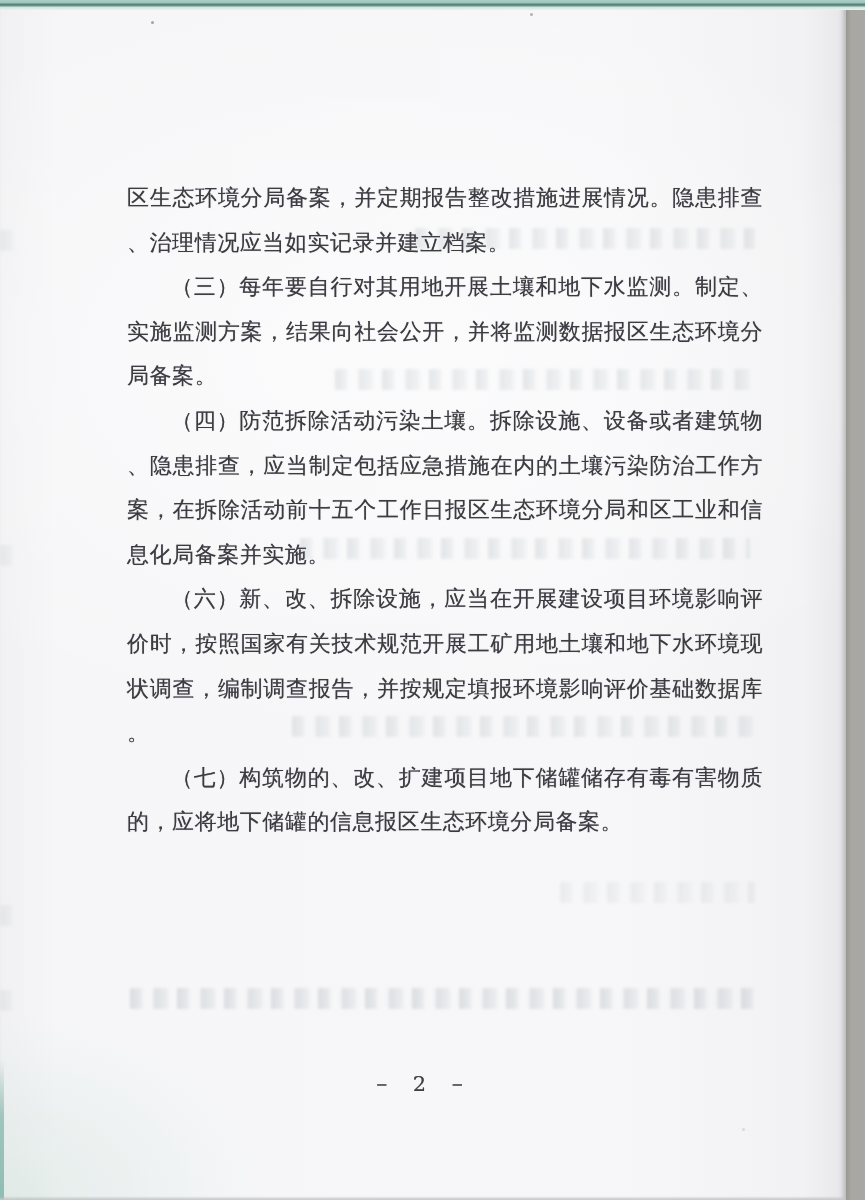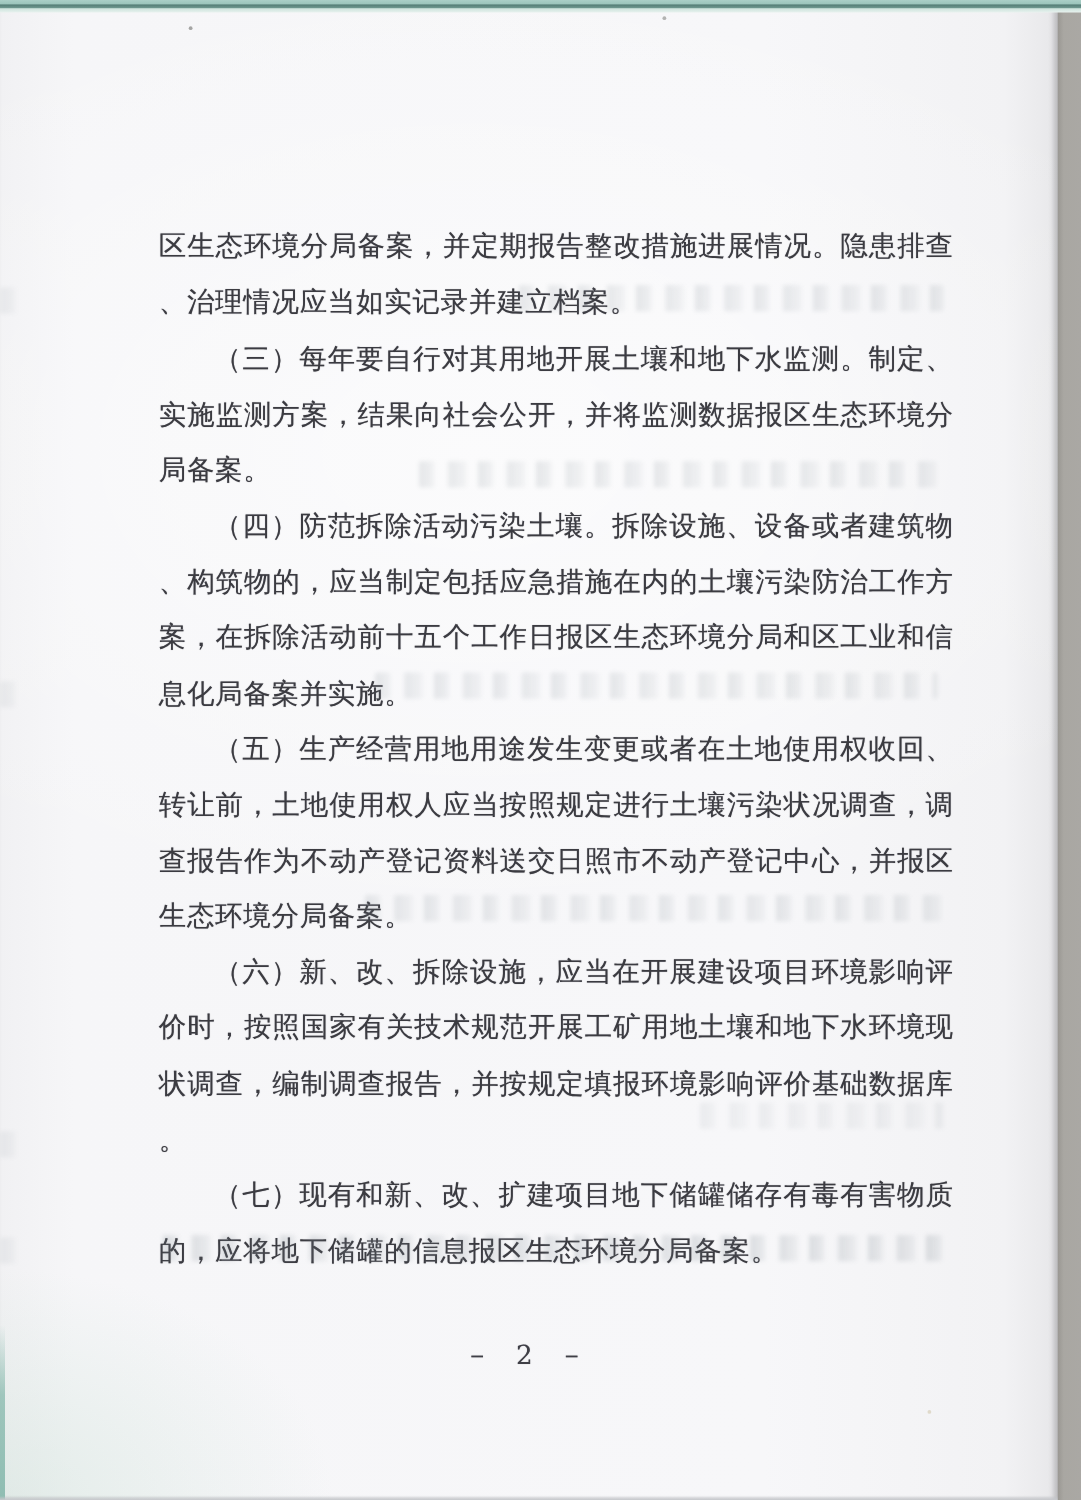--- a/index.html
+++ b/index.html
@@ -115,24 +115,23 @@
 
 <div class="scan">
 
   <div class="scanner-bed"></div>
 
   <div class="paper">
 
     <div class="body-text">
       <p>区生态环境分局备案，并定期报告整改措施进展情况。隐患排查、治理情况应当如实记录并建立档案。</p>
       <p class="indent">（三）每年要自行对其用地开展土壤和地下水监测。制定、实施监测方案，结果向社会公开，并将监测数据报区生态环境分局备案。</p>
-      <p class="indent">（四）防范拆除活动污染土壤。拆除设施、设备或者建筑物、构筑物的，应当制定包括应急措施在内的土壤污染防治工作方案，在拆除活动前十五个工作日报区生态环境分局和区工业和信息化局备案并实施。</p>
-      <p class="indent">（五）生产经营用地用途发生变更或者在土地使用权收回、转让前，土地使用权人应当按照规定进行土壤污染状况调查，调查报告作为不动产登记资料送交日照市不动产登记中心，并报区生态环境分局备案。</p>
+      <p class="indent">（四）防范拆除活动污染土壤。拆除设施、设备或者建筑物、隐患排查，应当制定包括应急措施在内的土壤污染防治工作方案，在拆除活动前十五个工作日报区生态环境分局和区工业和信息化局备案并实施。</p>
       <p class="indent">（六）新、改、拆除设施，应当在开展建设项目环境影响评价时，按照国家有关技术规范开展工矿用地土壤和地下水环境现状调查，编制调查报告，并按规定填报环境影响评价基础数据库。</p>
-      <p class="indent">（七）现有和新、改、扩建项目地下储罐储存有毒有害物质的，应将地下储罐的信息报区生态环境分局备案。</p>
+      <p class="indent">（七）构筑物的、改、扩建项目地下储罐储存有毒有害物质的，应将地下储罐的信息报区生态环境分局备案。</p>
     </div>
 
     <div class="page-number">－ 2 －</div>
 
     <div class="ghost" style="top:228px; left:415px; width:340px;"></div>
     <div class="ghost" style="top:369px; left:335px; width:420px;"></div>
     <div class="ghost" style="top:538px; left:300px; width:450px;"></div>
     <div class="ghost" style="top:716px; left:292px; width:462px;"></div>
     <div class="ghost weak" style="top:882px; left:560px; width:195px;"></div>
     <div class="ghost strong" style="top:988px; left:130px; width:626px;"></div>

